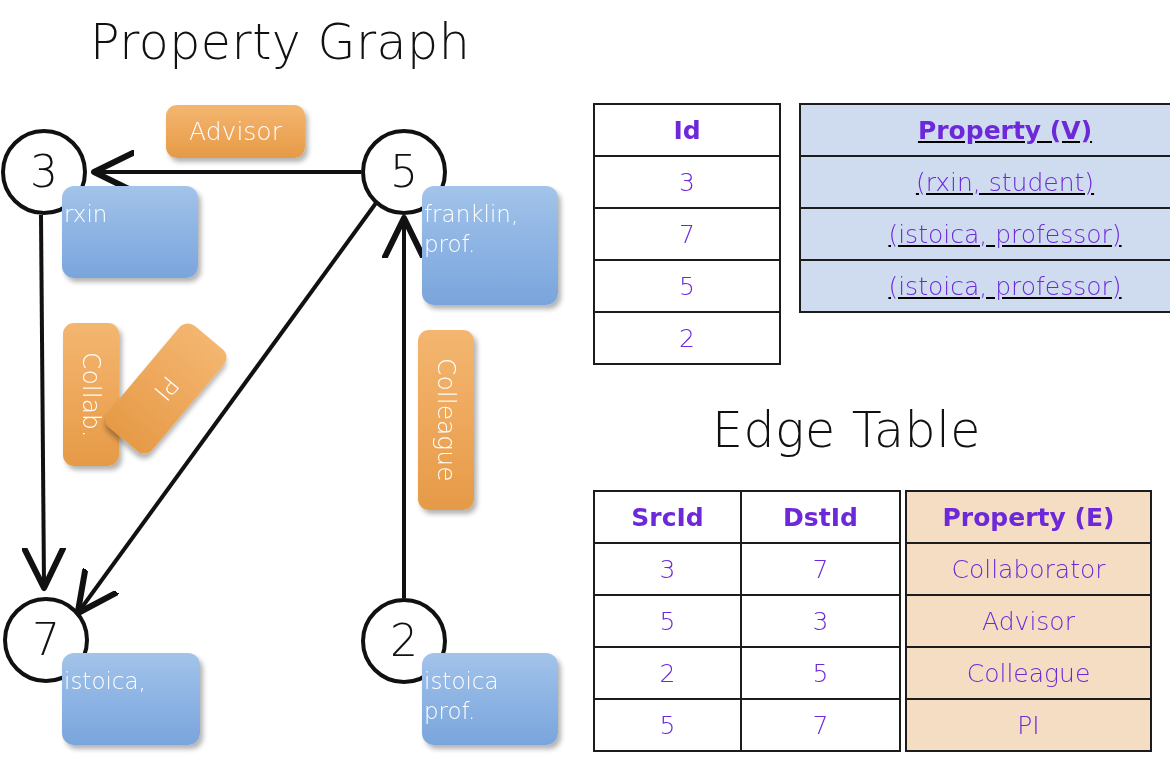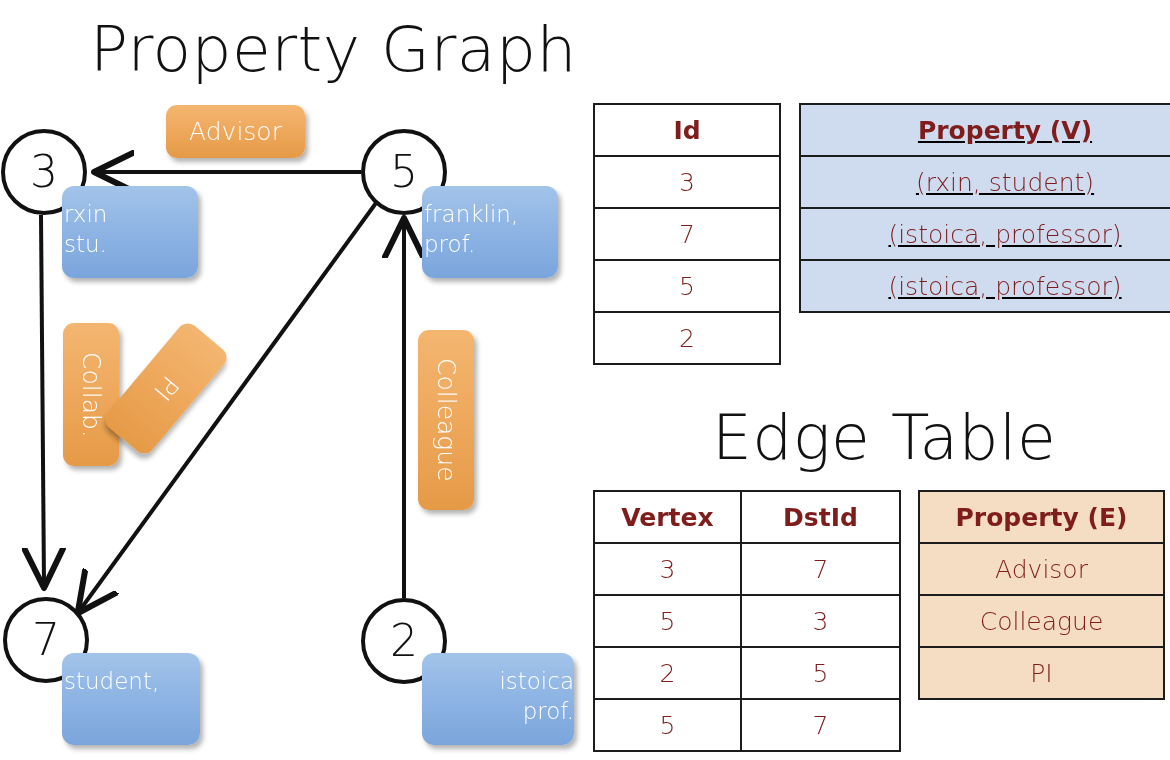--- a/index.html
+++ b/index.html
@@ -20,21 +20,21 @@
     left: 0; top: 0;
     width: 1170px;
     height: 760px;
   }
 
   
   .title {
     position: absolute;
     font-family: "DejaVu Sans", sans-serif;
     font-weight: 300;
-    font-size: 63px;
+    font-size: 49px;
     line-height: 1;
     letter-spacing: 0.5px;
     color: #111111;
     white-space: nowrap;
   }
   #title-property-graph { left: 90px; top: 18px; }
   #title-vertex-table   { left: 722px; top: 16px; }
   #title-edge-table     { left: 712px; top: 406px; }
 
   
@@ -79,23 +79,23 @@
     color: #ffffff;
     font-family: "DejaVu Sans", sans-serif;
     font-weight: 300;
     font-size: 23px;
     line-height: 30px;
     padding: 13px 0 0 2px;
     box-sizing: border-box;
     z-index: 6;
   }
   #prop-rxin     { left: 62px;  top: 186px; width: 136px; height: 92px; }
-  #prop-franklin { left: 422px; top: 186px; width: 136px; height: 92px; }
+  #prop-franklin { left: 422px; top: 186px; width: 136px; height: 119px; }
   #prop-jgonzal  { left: 62px;  top: 653px; width: 138px; height: 92px; }
-  #prop-istoica  { left: 422px; top: 653px; width: 152px; height: 92px; text-align: right; }
+  #prop-istoica  { left: 422px; top: 653px; width: 136px; height: 92px; }
 
   
   .edge-box {
     position: absolute;
     border-radius: 11px;
     background: linear-gradient(to bottom, #f3b670 0%, #eea85c 50%, #e59a46 100%);
     box-shadow: 3px 4px 5px rgba(0,0,0,0.30);
     color: #ffffff;
     font-family: "DejaVu Sans", sans-serif;
     font-weight: 300;
@@ -132,42 +132,42 @@
   .tcell {
     border: 2px solid #1c1c1c;
     box-sizing: border-box;
     display: flex;
     align-items: center;
     justify-content: center;
     font-family: "DejaVu Sans", sans-serif;
     font-weight: 300;
     font-size: 25px;
     line-height: 1;
-    color: #7f1d1d;
+    color: #6d28d9;
     background: #ffffff;
     margin-top: -2px;
     text-align: center;
     white-space: nowrap;
   }
   .tcell:first-child { margin-top: 0; }
   .tcell.head { font-weight: 700; }
   .tcell.blue { background: #cfdcef; }
   .tcell.tan  { background: #f5ddc3; }
 
   
   #vertex-table { left: 593px; top: 103px; }
   #vertex-table .col-id   { width: 188px; }
   #vertex-table .col-prop { width: 412px; margin-left: 18px; text-decoration: underline; }
   #vertex-table .tcell    { height: 54px; }
 
   
   #edge-table { left: 593px; top: 490px; }
   #edge-table .col-src  { width: 149px; }
   #edge-table .col-dst  { width: 161px; margin-left: -2px; }
-  #edge-table .col-prop { width: 247px; margin-left: 17px; }
+  #edge-table .col-prop { width: 247px; margin-left: 4px; }
   #edge-table .tcell    { height: 54px; }
 </style>
 </head>
 <body>
 
 <div class="stage">
 
   <div class="title" id="title-property-graph">Property Graph</div>
 
 
@@ -197,28 +197,27 @@
   </div>
   <div class="vertex" id="vertex-7">
     <span class="vertex-label">7</span>
   </div>
   <div class="vertex" id="vertex-2">
     <span class="vertex-label">2</span>
   </div>
 
   <div class="prop-box" id="prop-rxin">
     <div>rxin</div>
-    <div>stu.</div>
   </div>
   <div class="prop-box" id="prop-franklin">
     <div>franklin,</div>
     <div>prof.</div>
   </div>
   <div class="prop-box" id="prop-jgonzal">
-    <div>student,</div>
+    <div>istoica,</div>
   </div>
   <div class="prop-box" id="prop-istoica">
     <div>istoica</div>
     <div>prof.</div>
   </div>
 
   <div class="edge-box" id="edge-advisor">
     <span>Advisor</span>
   </div>
   <div class="edge-box" id="edge-collab">
@@ -242,34 +241,35 @@
     <div class="tcol col-prop">
       <div class="tcell head blue">Property (V)</div>
       <div class="tcell blue">(rxin, student)</div>
       <div class="tcell blue">(istoica, professor)</div>
       <div class="tcell blue">(istoica, professor)</div>
     </div>
   </div>
 
   <div class="tbl" id="edge-table">
     <div class="tcol col-src">
-      <div class="tcell head">Vertex</div>
+      <div class="tcell head">SrcId</div>
       <div class="tcell">3</div>
       <div class="tcell">5</div>
       <div class="tcell">2</div>
       <div class="tcell">5</div>
     </div>
     <div class="tcol col-dst">
       <div class="tcell head">DstId</div>
       <div class="tcell">7</div>
       <div class="tcell">3</div>
       <div class="tcell">5</div>
       <div class="tcell">7</div>
     </div>
     <div class="tcol col-prop">
       <div class="tcell head tan">Property (E)</div>
+      <div class="tcell tan">Collaborator</div>
       <div class="tcell tan">Advisor</div>
       <div class="tcell tan">Colleague</div>
       <div class="tcell tan">PI</div>
     </div>
   </div>
 
 </div>
 
 </body></html>

